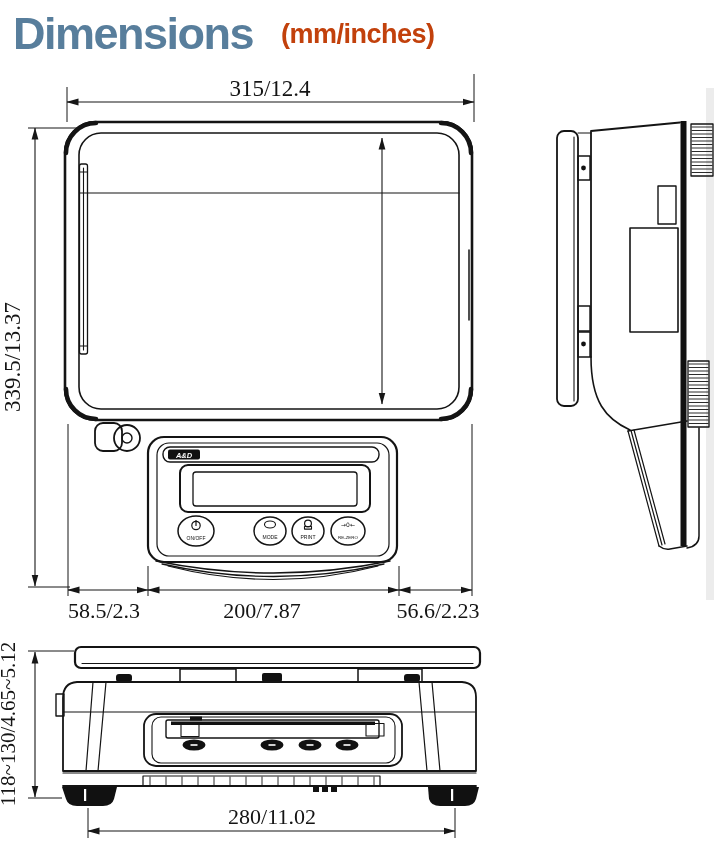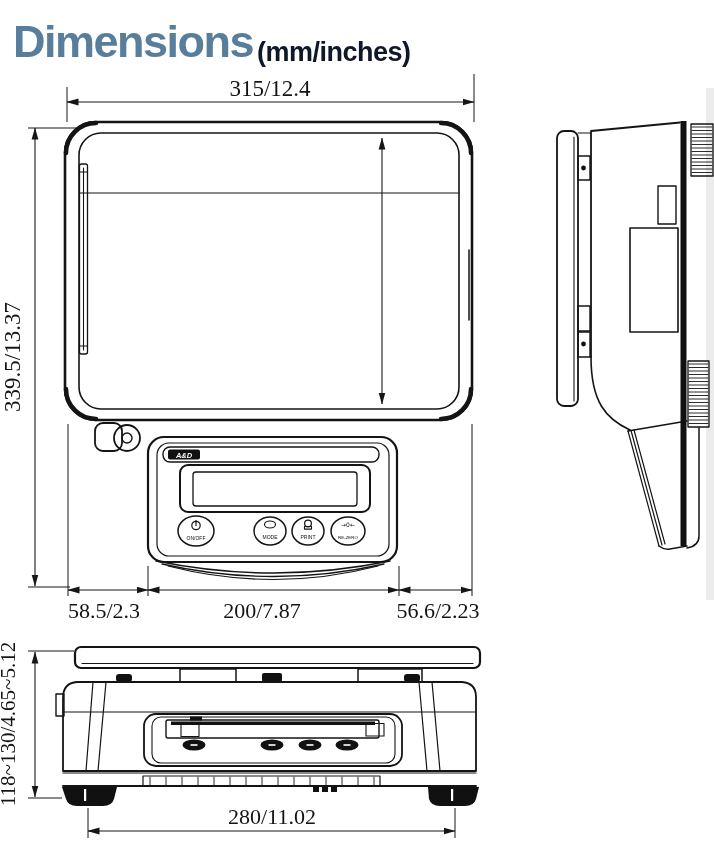--- a/index.html
+++ b/index.html
@@ -1,19 +1,19 @@
 <!DOCTYPE html>
 <html><head>
 <meta charset="utf-8">
 <style>
   html,body{margin:0;padding:0;background:#fff}
   body{width:714px;height:848px;position:relative;overflow:hidden;font-family:"Liberation Sans",sans-serif}
-  .title{position:absolute;left:13px;top:16px;display:flex;align-items:flex-end;gap:4px;z-index:2}
+  .title{position:absolute;left:13px;top:8px;display:flex;align-items:center;gap:28px;z-index:2}
   .t-main{color:#587e9c;font-size:45px;font-weight:700;letter-spacing:-1.5px}
-  .t-suffix{color:#0f172a;font-size:27px;font-weight:700;letter-spacing:-0.5px}
+  .t-suffix{color:#c2410c;font-size:27px;font-weight:700;letter-spacing:-0.5px}
   svg.drawing{position:absolute;left:0;top:0}
   .ol{fill:none;stroke:#141414;stroke-linecap:round;stroke-linejoin:round}
   .w09{stroke-width:0.9}.w1{stroke-width:1.1}.w12{stroke-width:1.2}.w13{stroke-width:1.3}
   .w14{stroke-width:1.4}.w15{stroke-width:1.5}.w16{stroke-width:1.6}.w18{stroke-width:1.8}
   .w2{stroke-width:2}.w22{stroke-width:2.2}.w26{stroke-width:2.6}.w45{stroke-width:4.5}
   .dimline{stroke:#161616;stroke-width:1.1;fill:none}
   .ext{stroke:#161616;stroke-width:1;fill:none}
   .dim-text{font-family:"Liberation Serif","DejaVu Serif",serif;font-size:22px;fill:#141414;text-anchor:middle}
   .dim-text.big{font-size:23px}
   .dim-text.vsm{font-size:21px}

